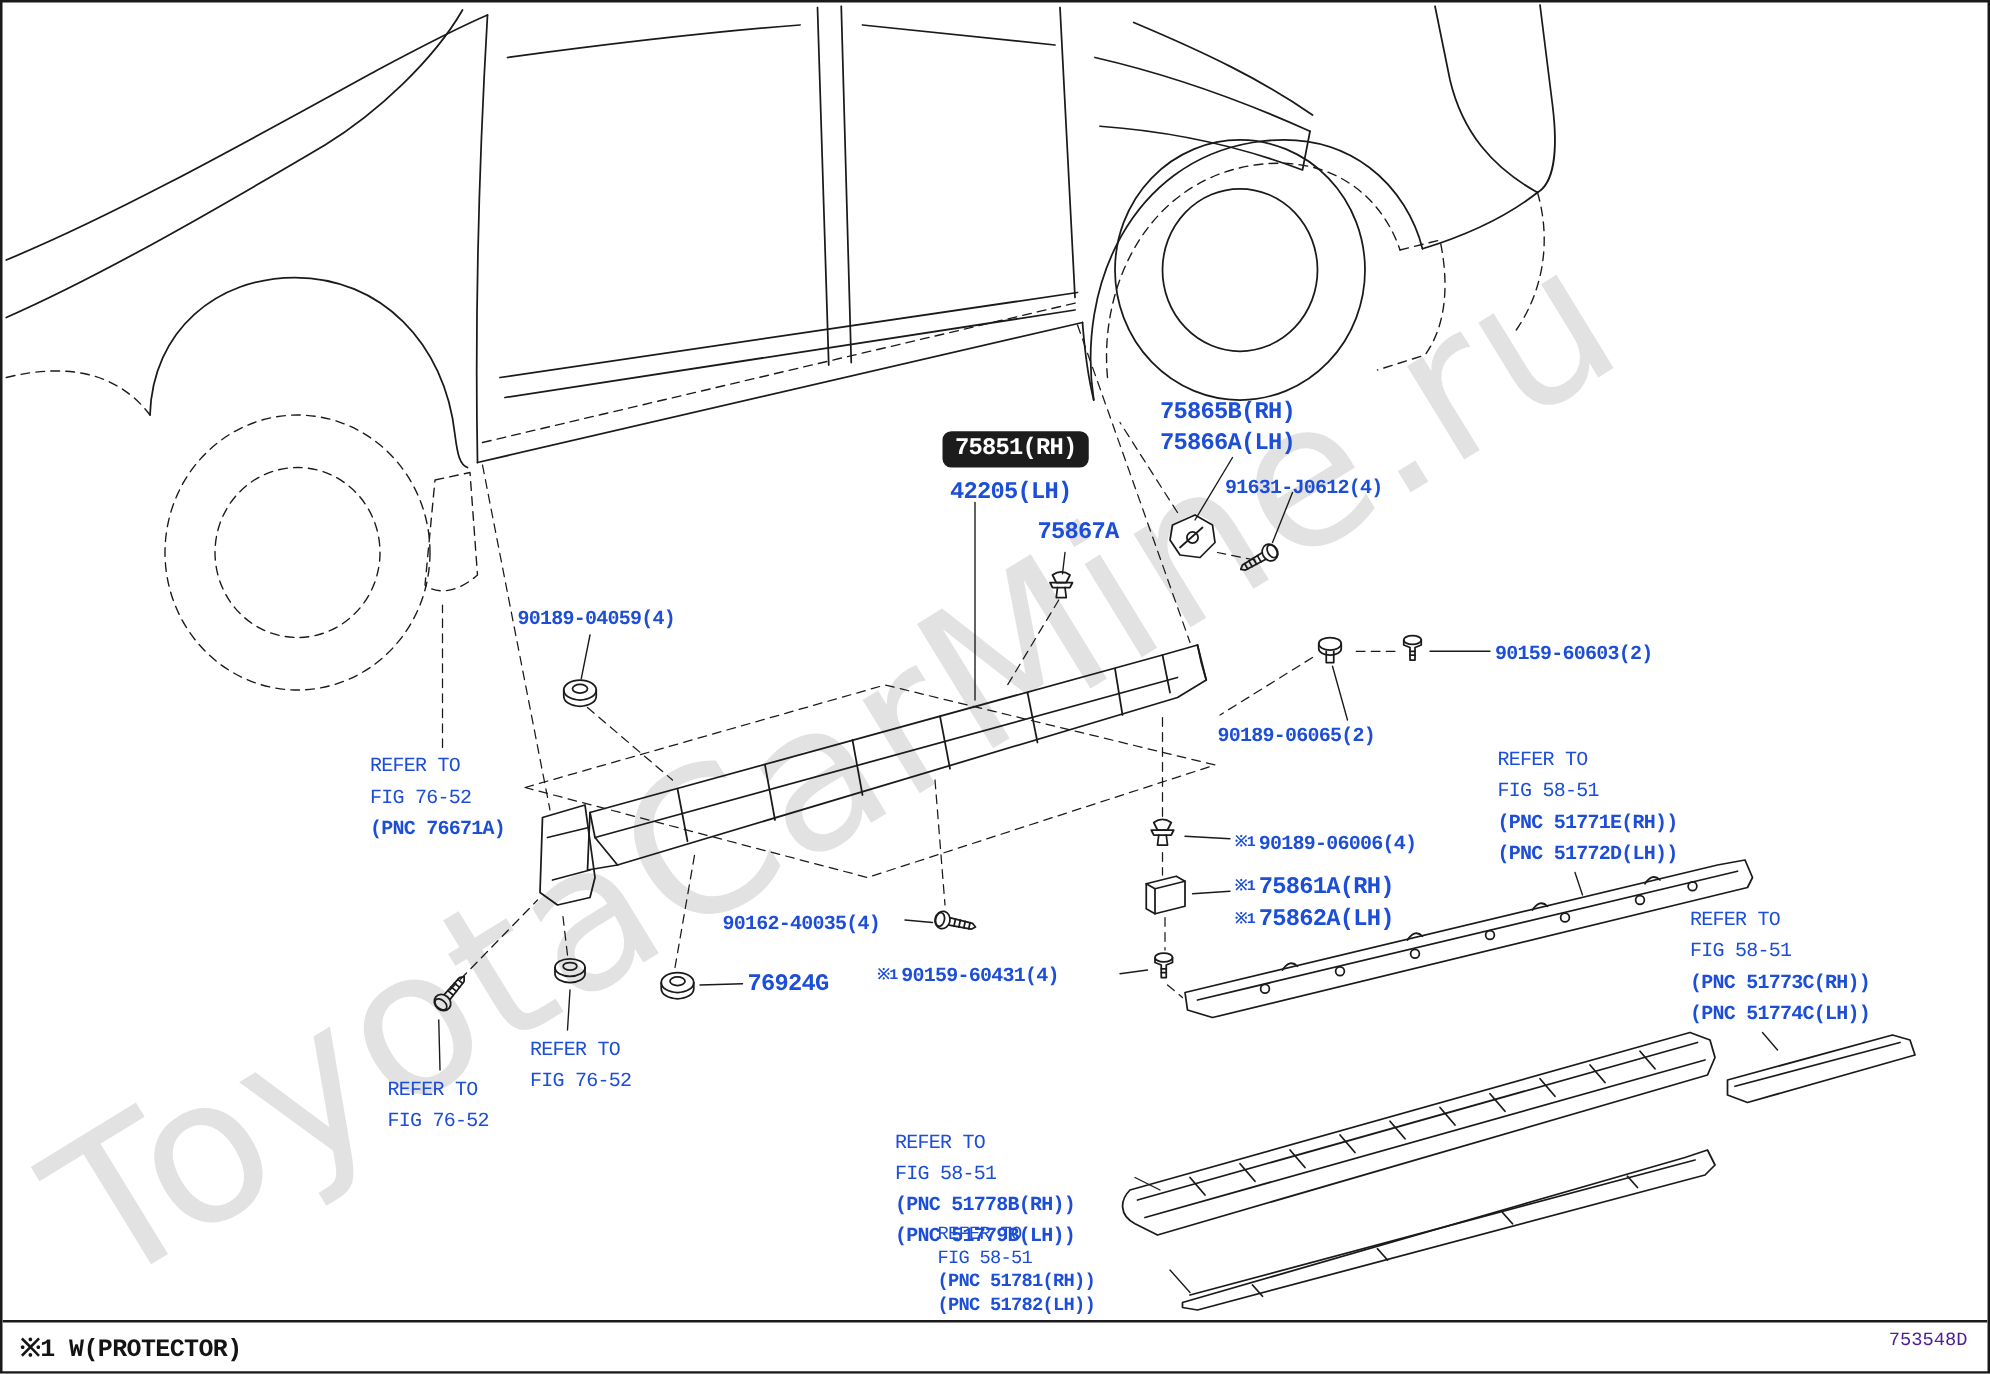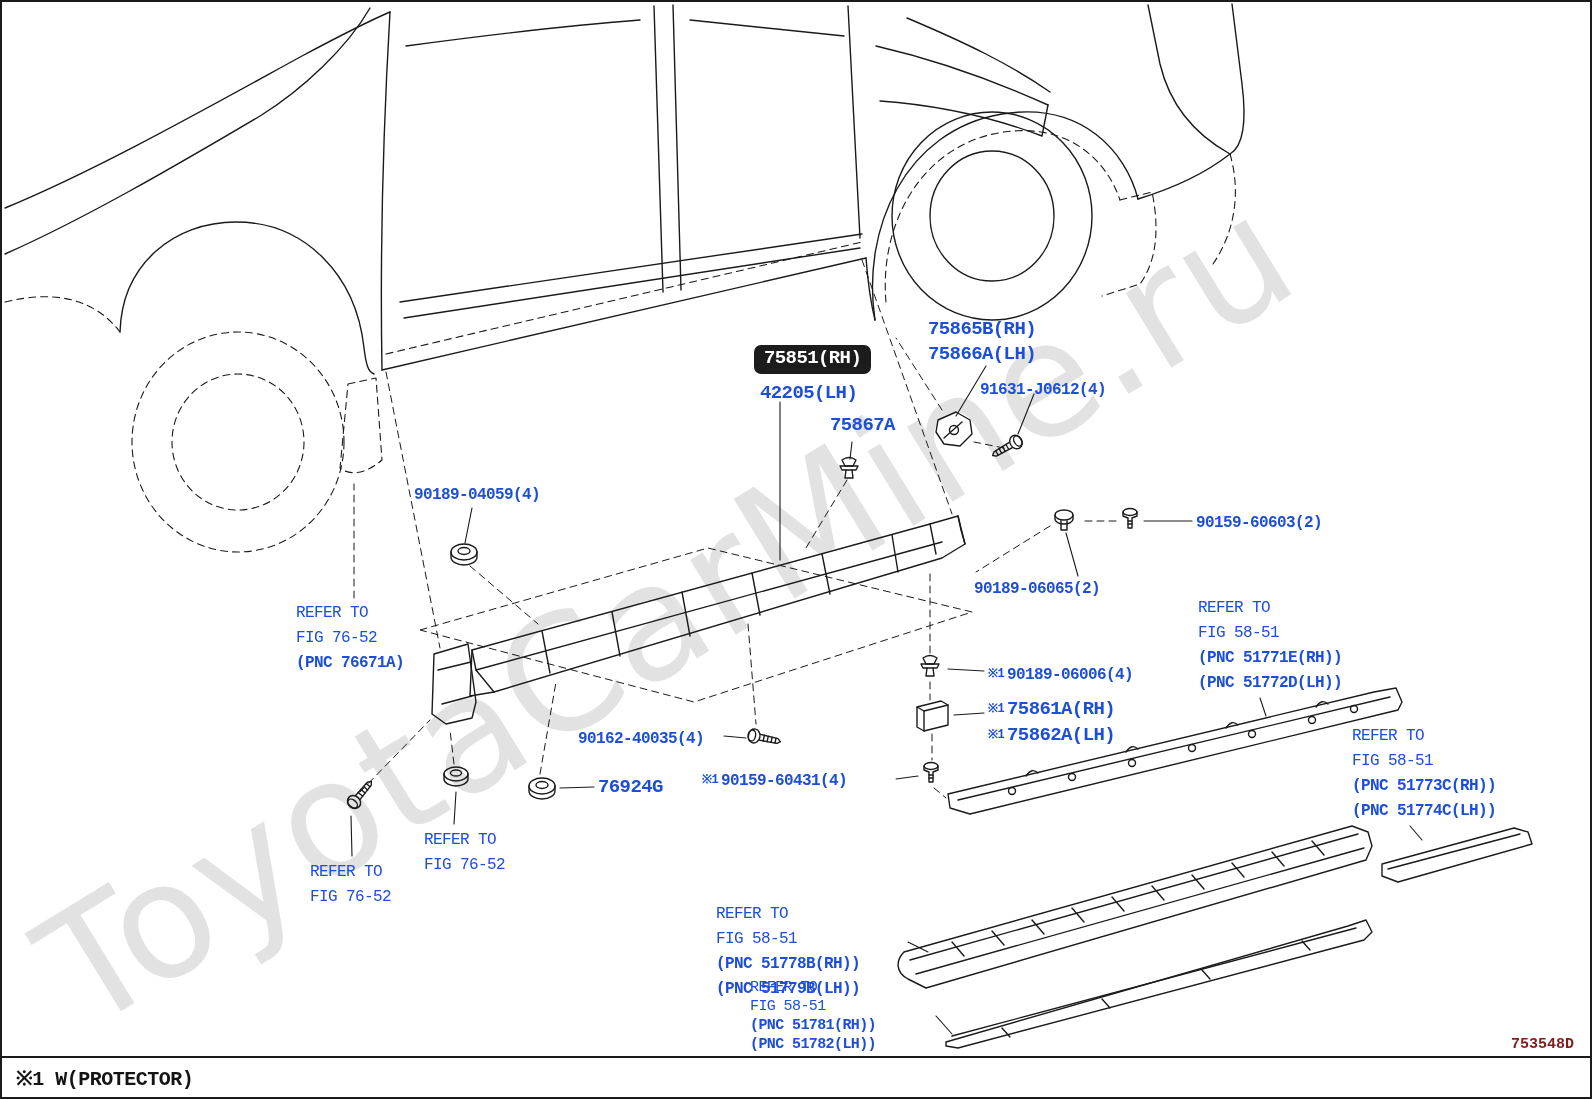--- a/index.html
+++ b/index.html
@@ -14,22 +14,22 @@
     font-size:16px;line-height:1.25;color:#1d4ed8;white-space:nowrap;letter-spacing:-0.6px}
   .big{font-size:19px}
   .boxed{background:var(--color-highlight_bg,#1c1c1c);color:var(--color-highlight_text,#fff);
     padding:2px 10px 3px;border-radius:7px}
   .refer .rline{font-weight:400;line-height:25px}
   .refer .pnc{font-weight:700}
   .note{font-size:12px;vertical-align:2px;margin-right:3px}
   .divider{position:absolute;left:0;right:0;top:1054px;height:2px;background:#1a1a1a;z-index:4}
   .footnote{position:absolute;left:14px;top:1062px;z-index:5;font-family:"Liberation Mono","DejaVu Sans Mono",monospace;
     font-weight:700;font-size:20px;color:#141414;letter-spacing:-0.5px}
-  .docnum{position:absolute;right:16px;top:1034px;z-index:5;font-family:"Liberation Mono","DejaVu Sans Mono",monospace;
-    font-weight:700;font-size:15px;color:#7f1d1d}
+  .docnum{position:absolute;right:16px;top:1062px;z-index:5;font-family:"Liberation Mono","DejaVu Sans Mono",monospace;
+    font-weight:400;font-size:15px;color:#4c1d95}
   svg{color:var(--color-line,#1a1a1a)}
 </style>
 </head>
 <body>
 
 <div class="page">
 
   <div class="watermark">ToyotaCarMine.ru</div>
 
   <svg class="art" width="1592" height="1099" viewBox="0 0 1592 1099">

